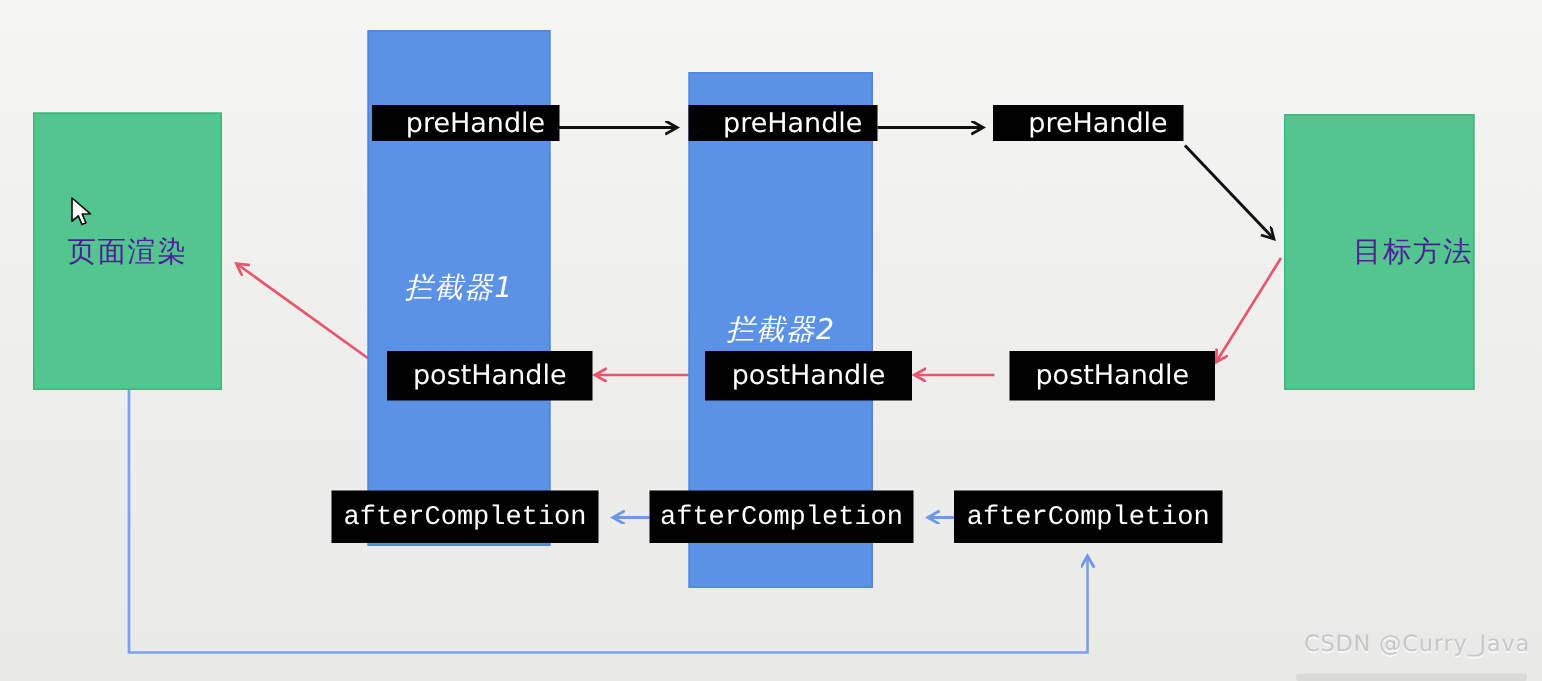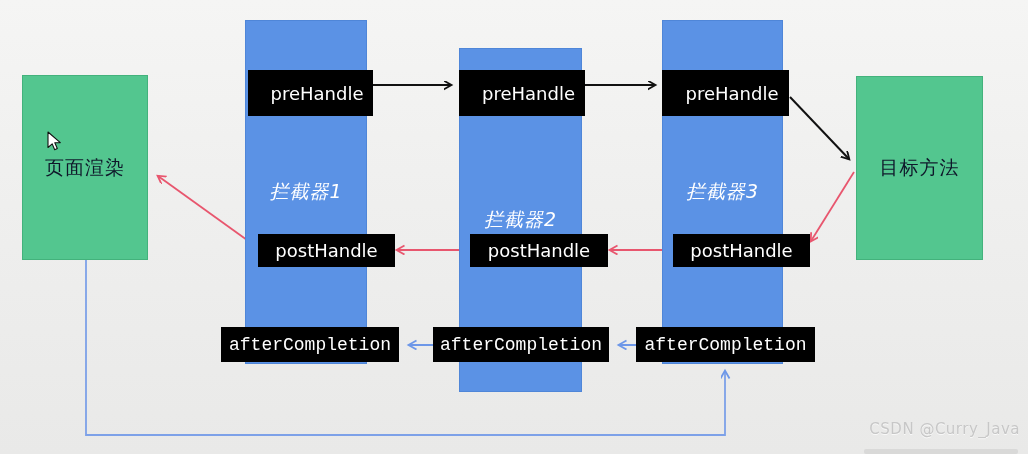--- a/index.html
+++ b/index.html
@@ -17,30 +17,30 @@
   }
   .bar .bar-name{
     color:#ffffff;font-size:19px;letter-spacing:1px;white-space:nowrap;font-style:italic;
   }
   #bar1{left:245px;width:122px;}
   #bar2{left:459px;width:123px;margin-top:28px;}
   #bar3{left:662px;width:121px;}
   .gbox{
     position:absolute;background:#53c68f;border:1px solid #43b27c;box-sizing:border-box;
     display:flex;align-items:center;justify-content:center;
-    color:#0f172a;font-size:19px;letter-spacing:1px;
+    color:#4c1d95;font-size:19px;letter-spacing:1px;
   }
   #page-render{left:22px;top:75px;width:126px;height:185px;}
-  #target-method{left:856px;top:76px;width:127px;height:184px;}
+  #target-method{left:856px;top:76px;width:127px;height:184px;justify-content:flex-end;}
   .blabel{
     position:absolute;background:#000000;color:#ffffff;
     display:flex;align-items:center;justify-content:center;
     font-size:18px;white-space:nowrap;box-sizing:border-box;
   }
-  .pre{top:70px;height:46px;padding-left:13px;}
+  .pre{top:70px;height:24px;padding-left:13px;}
   #pre1{left:248px;width:125px;}
   #pre2{left:459px;width:126px;}
   #pre3{left:662px;width:127px;}
   .post{top:234px;height:33px;margin-left:10px;}
   #post1{left:248px;width:137px;}
   #post2{left:460px;width:138px;}
   #post3{left:663px;width:137px;}
   .after{top:327px;height:35px;font-family:Liberation Mono, monospace;}
   #after1{left:221px;width:178px;}
   #after2{left:433px;width:176px;}
@@ -96,23 +96,20 @@
   <div class="gbox" id="target-method">
     <span>目标方法</span>
   </div>
 
   <div class="bar" id="bar1">
     <span class="bar-name">拦截器1</span>
   </div>
   <div class="bar" id="bar2">
     <span class="bar-name">拦截器2</span>
   </div>
-  <div class="bar" id="bar3">
-    <span class="bar-name">拦截器3</span>
-  </div>
 
   <div class="blabel pre" id="pre1">preHandle</div>
   <div class="blabel pre" id="pre2">preHandle</div>
   <div class="blabel pre" id="pre3">preHandle</div>
 
   <div class="blabel post" id="post1">postHandle</div>
   <div class="blabel post" id="post2">postHandle</div>
   <div class="blabel post" id="post3">postHandle</div>
 
   <div class="blabel after" id="after1">afterCompletion</div>

